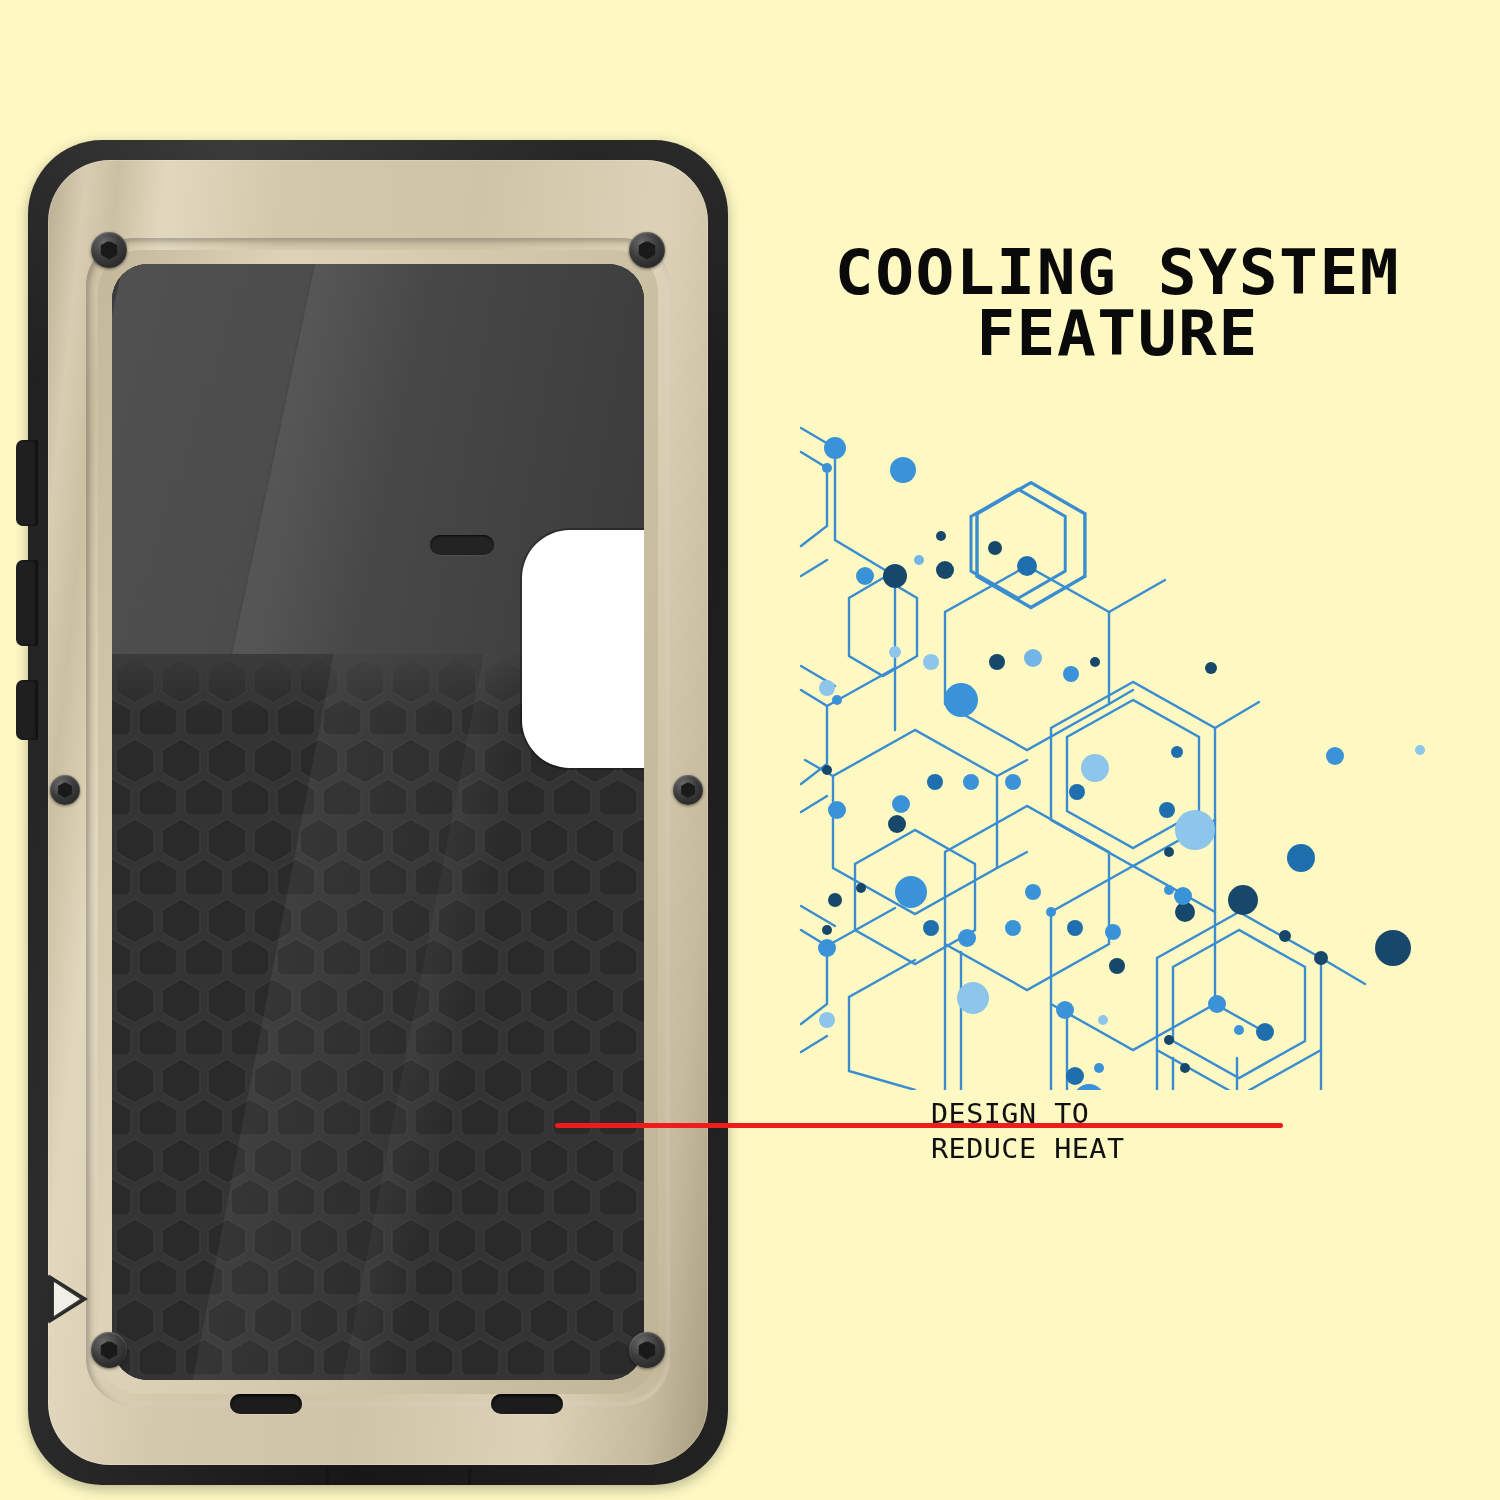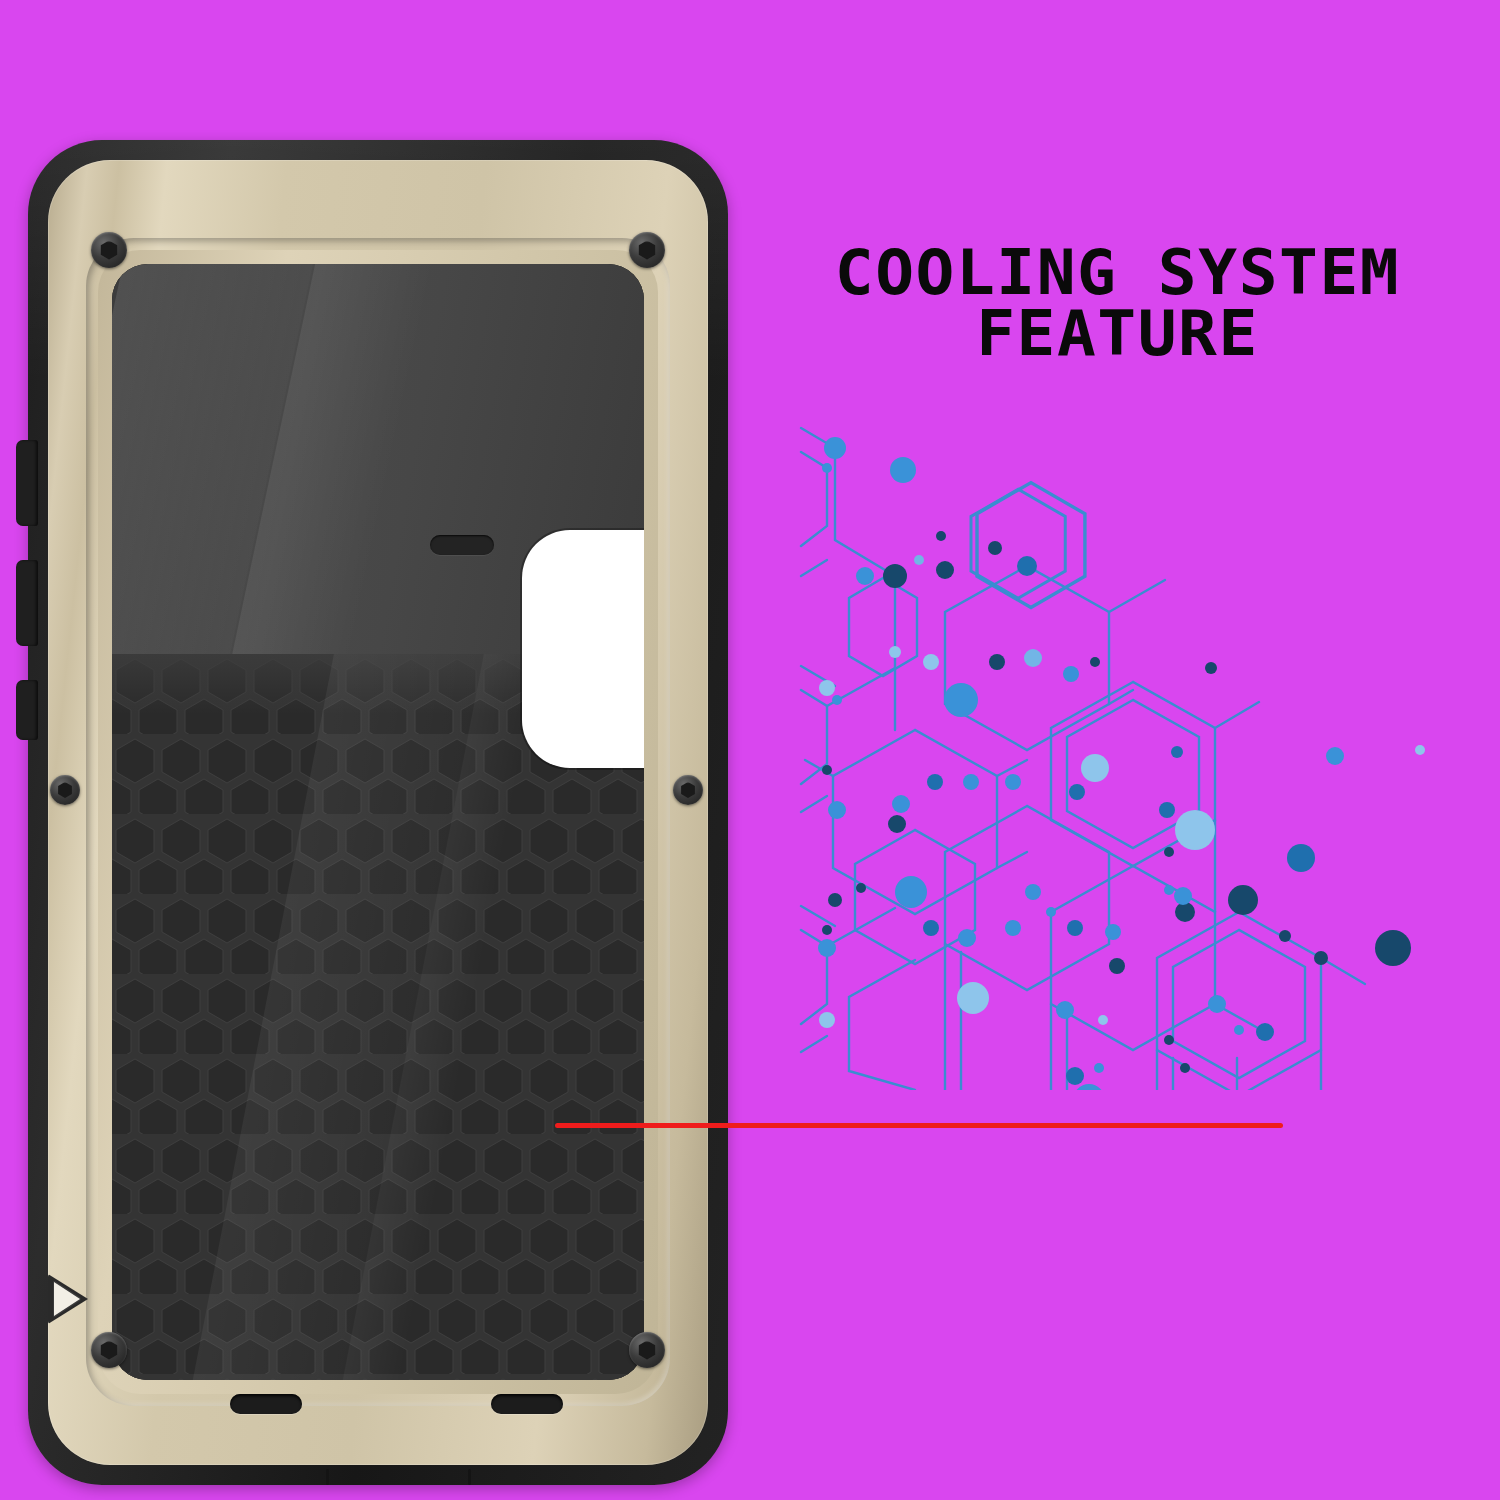--- a/index.html
+++ b/index.html
@@ -1,17 +1,17 @@
 <!DOCTYPE html>
 <html><head>
 <meta charset="utf-8">
 <style>
   html,body{margin:0;padding:0;background:#ffffff;}
   body{width:1500px;height:1500px;overflow:hidden;font-family:"Liberation Sans",sans-serif;}
-  #stage{position:relative;width:1500px;height:1500px;background:#d946ef;}
+  #stage{position:relative;width:1500px;height:1500px;background:#fef9c3;}
 
   
   #case-wrap{position:absolute;left:18px;top:140px;width:720px;height:1345px;}
 
   .case-rubber{
     position:absolute;left:10px;top:0;width:700px;height:1345px;
     background:linear-gradient(100deg,#1d1d1d 0%,#2c2c2c 22%,#171717 60%,#232323 100%);
     border-radius:74px;
     box-shadow:0 4px 14px rgba(0,0,0,.28);
   }
@@ -386,16 +386,20 @@
         <circle cx="352" cy="566" r="8" fill="#17486b"></circle>
         <circle cx="452" cy="604" r="9" fill="#3a92d8"></circle>
         <circle cx="324" cy="700" r="16" fill="#3a92d8"></circle>
         <circle cx="172" cy="742" r="8" fill="#17486b"></circle>
         <circle cx="142" cy="800" r="9" fill="#8ec5eb"></circle>
       </g>
     </svg>
 
     <div class="red-line"></div>
 
+    <div class="sub-block">
+      <div class="sub-line">DESIGN TO</div>
+      <div class="sub-line">REDUCE HEAT</div>
+    </div>
 
 
   </div>
 </div>
 
 </body></html>

